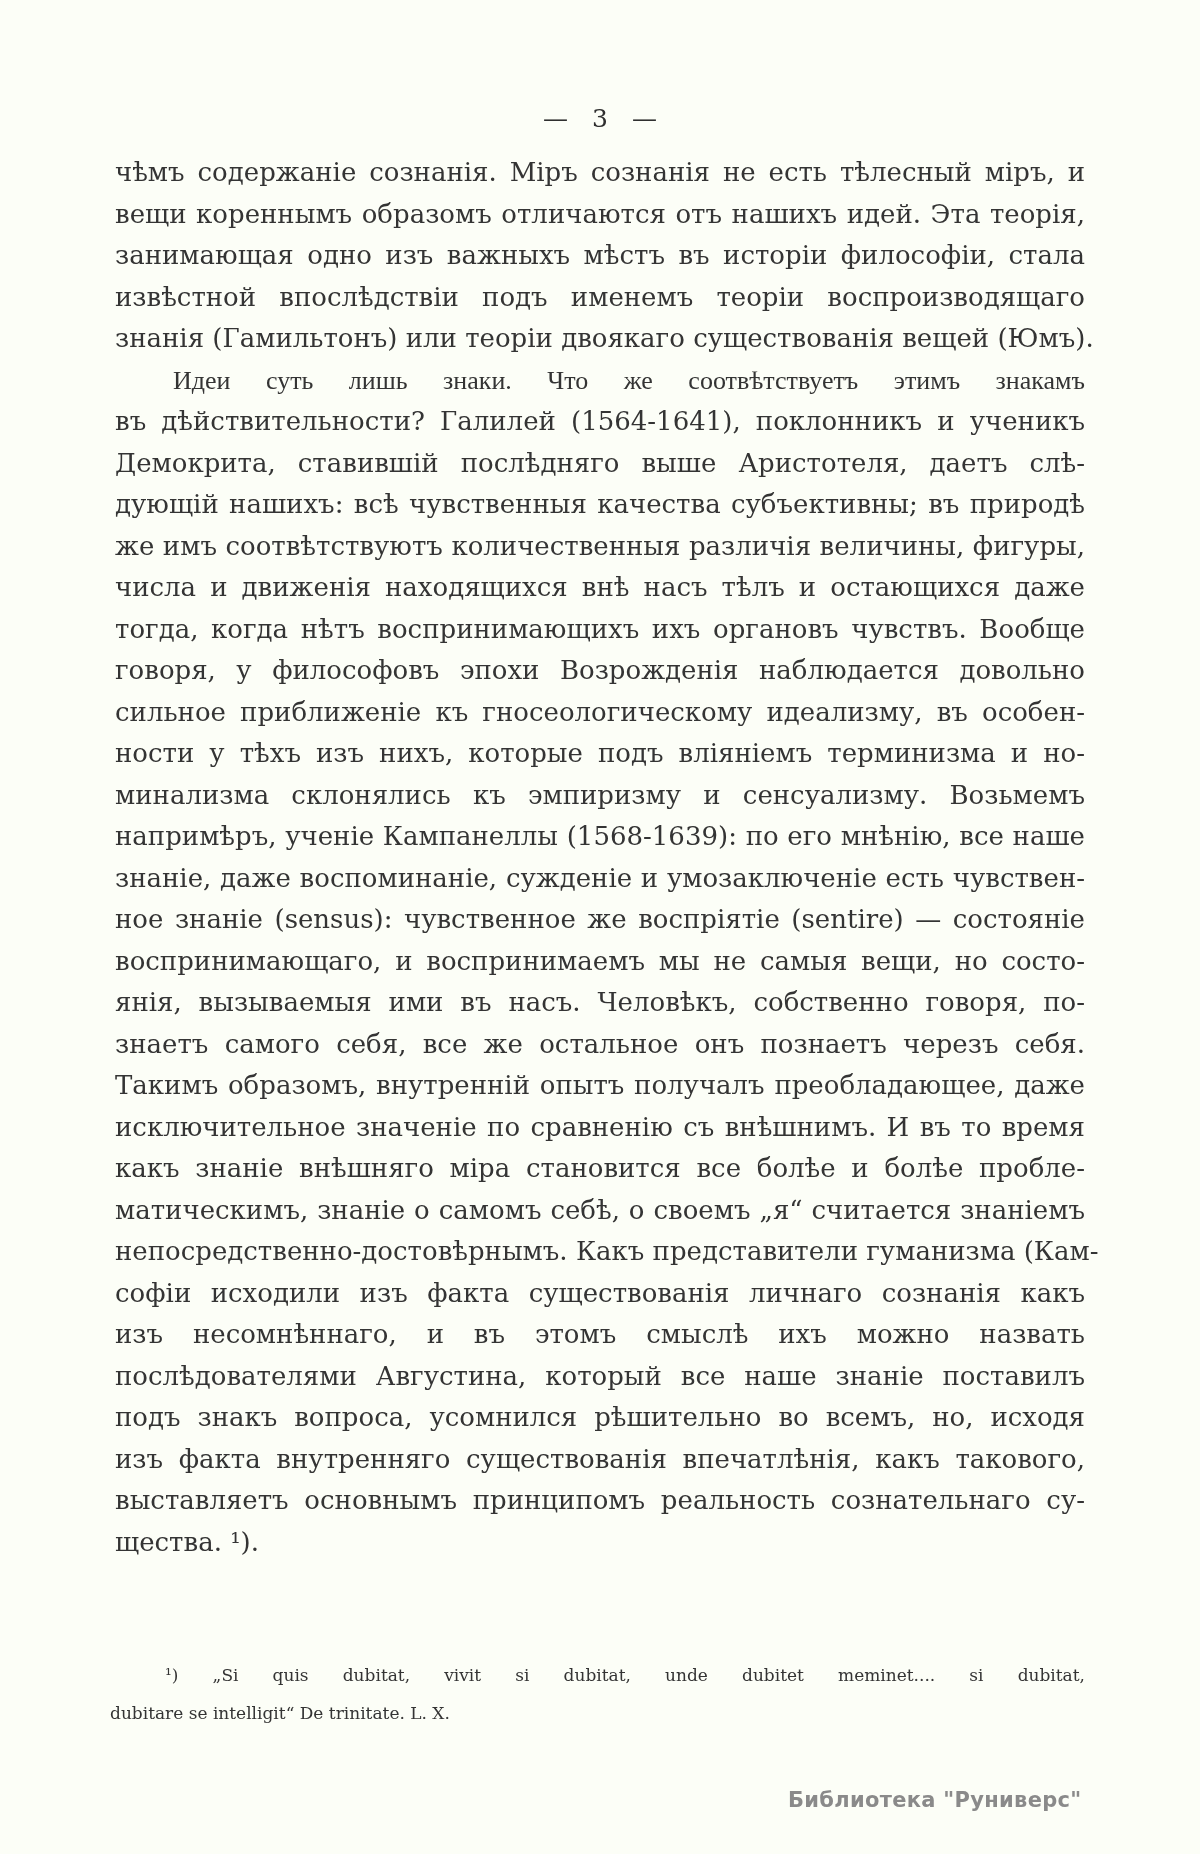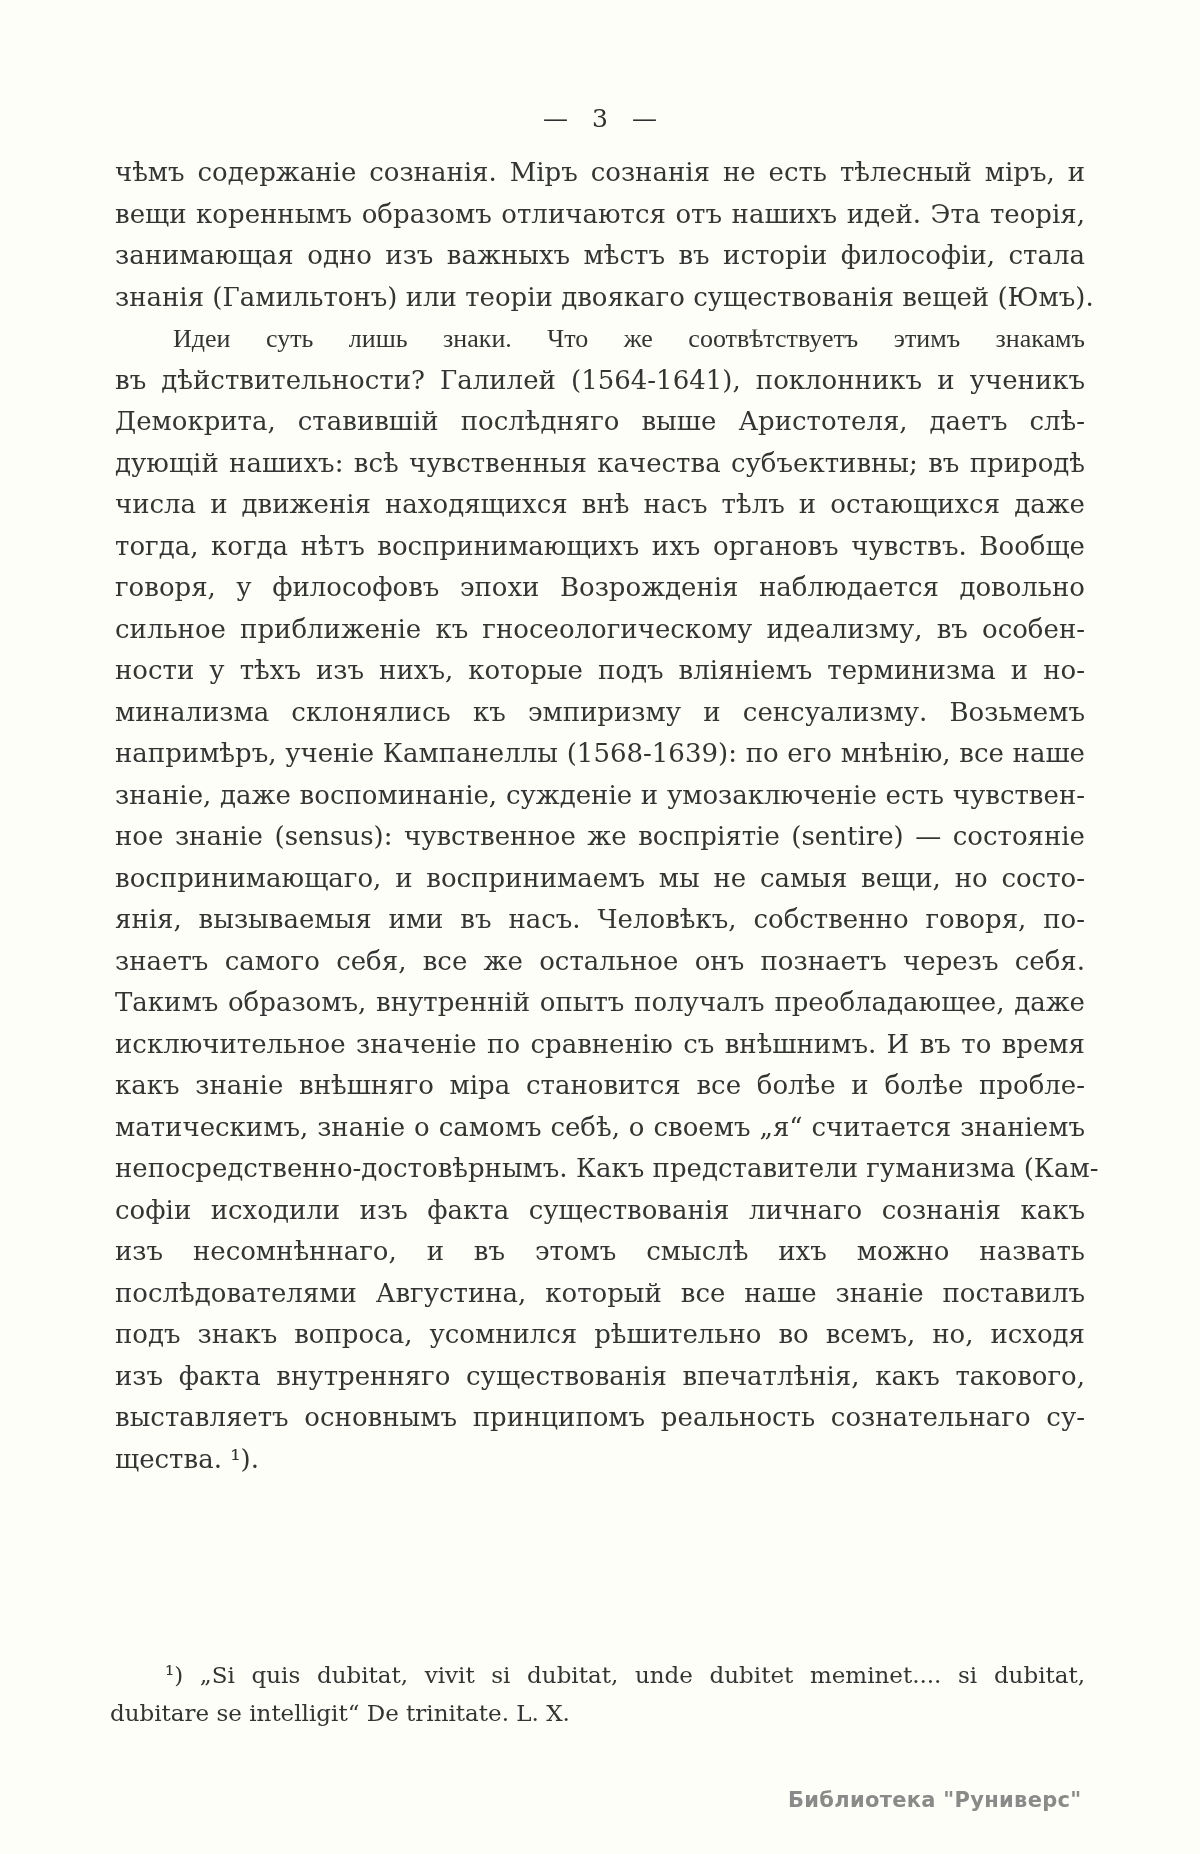--- a/index.html
+++ b/index.html
@@ -36,21 +36,21 @@
     text-justify: inter-word;
     white-space: nowrap;
   }
   .bl.indent { text-indent: 58px; font-family: Liberation Serif, serif; }
   .bl.flush  { text-align-last: left; }
   .footnote {
     position: absolute;
     left: 110px;
     top: 1656px;
     width: 975px;
-    font-size: 23px;
+    font-size: 17px;
     line-height: 38px;
   }
   .fn-line {
     text-align: justify;
     text-align-last: justify;
     white-space: nowrap;
   }
   .fn-line.indent { text-indent: 55px; }
   .fn-line.flush  { text-align-last: left; }
   .watermark {
@@ -68,25 +68,27 @@
 <body>
 
 <div class="page">
 
   <div class="pagenum">— 3 —</div>
 
   <div class="body-text">
     <div class="bl">чѣмъ содержаніе сознанія. Міръ сознанія не есть тѣлесный міръ, и</div>
     <div class="bl">вещи кореннымъ образомъ отличаются отъ нашихъ идей. Эта теорія,</div>
     <div class="bl">занимающая одно изъ важныхъ мѣстъ въ исторіи философіи, стала</div>
+    <div class="bl">извѣстной впослѣдствіи подъ именемъ теоріи воспроизводящаго</div>
     <div class="bl">знанія (Гамильтонъ) или теоріи двоякаго существованія вещей (Юмъ).</div>
     <div class="bl indent">Идеи суть лишь знаки. Что же соотвѣтствуетъ этимъ знакамъ</div>
     <div class="bl">въ дѣйствительности? Галилей (1564-1641), поклонникъ и ученикъ</div>
     <div class="bl">Демокрита, ставившій послѣдняго выше Аристотеля, даетъ слѣ-</div>
     <div class="bl">дующій нашихъ: всѣ чувственныя качества субъективны; въ природѣ</div>
+    <div class="bl">же имъ соотвѣтствуютъ количественныя различія величины, фигуры,</div>
     <div class="bl">числа и движенія находящихся внѣ насъ тѣлъ и остающихся даже</div>
     <div class="bl">тогда, когда нѣтъ воспринимающихъ ихъ органовъ чувствъ. Вообще</div>
     <div class="bl">говоря, у философовъ эпохи Возрожденія наблюдается довольно</div>
     <div class="bl">сильное приближеніе къ гносеологическому идеализму, въ особен-</div>
     <div class="bl">ности у тѣхъ изъ нихъ, которые подъ вліяніемъ терминизма и но-</div>
     <div class="bl">минализма склонялись къ эмпиризму и сенсуализму. Возьмемъ</div>
     <div class="bl">напримѣръ, ученіе Кампанеллы (1568-1639): по его мнѣнію, все наше</div>
     <div class="bl">знаніе, даже воспоминаніе, сужденіе и умозаключеніе есть чувствен-</div>
     <div class="bl">ное знаніе (sensus): чувственное же воспріятіе (sentire) — состояніе</div>
     <div class="bl">воспринимающаго, и воспринимаемъ мы не самыя вещи, но состо-</div>

